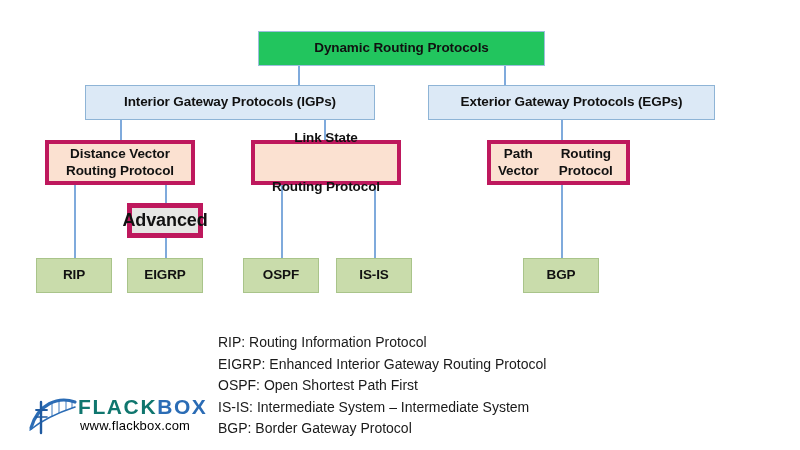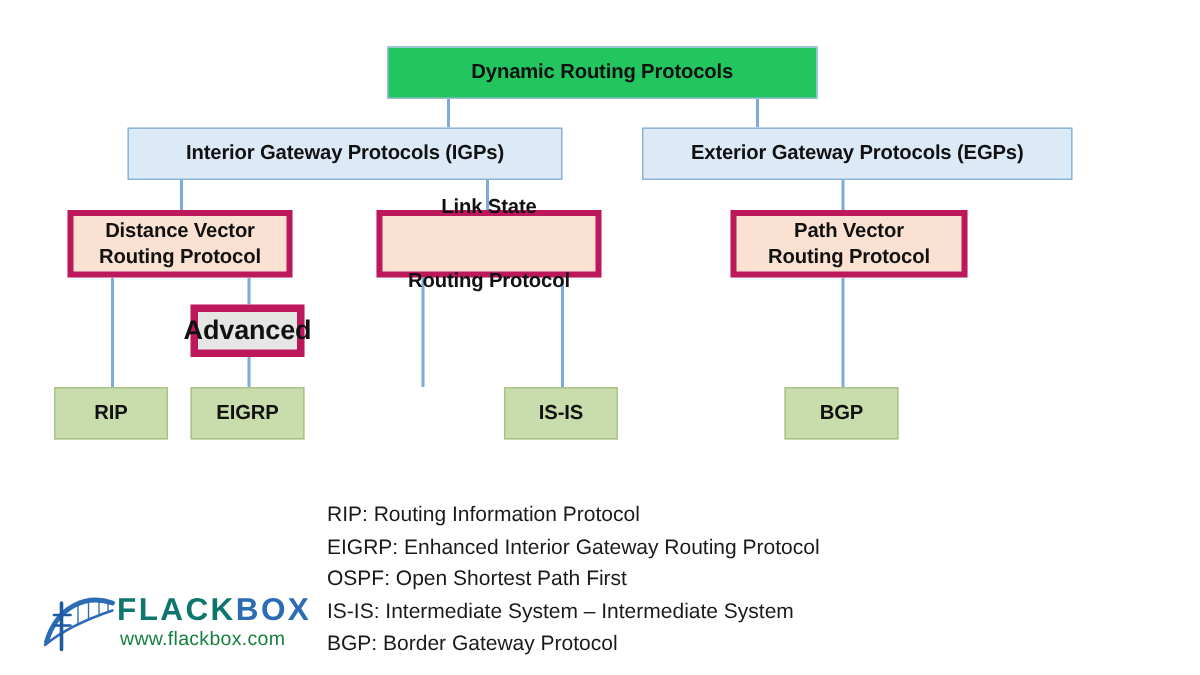--- a/index.html
+++ b/index.html
@@ -100,21 +100,21 @@
     font-weight: bold;
     letter-spacing: 1.6px;
   }
   #logo-word .dark { color: #0f766e; }
   #logo-word .blue { color: #2B6CB5; }
   #logo-url {
     position: absolute;
     left: 52px;
     top: 26px;
     font-size: 13px;
-    color: #15803d;
+    color: #000000;
     letter-spacing: 0.2px;
   }
 </style>
 </head>
 <body>
 
 <div id="canvas">
 
   <div class="conn conn-v" style="left:298px; top:66px; height:19px;"></div>
   <div class="conn conn-v" style="left:504px; top:66px; height:19px;"></div>
@@ -144,31 +144,32 @@
   <div class="node node-family" style="left:45px; top:140px; width:150px; height:45px; flex-direction:column;">
     <span class="line1">Distance Vector</span>
     <span class="line2">Routing Protocol</span>
   </div>
 
   <div class="node node-family" style="left:251px; top:140px; width:150px; height:45px; flex-direction:column;gap:32px;">
     <span class="line1">Link State</span>
     <span class="line2">Routing Protocol</span>
   </div>
 
-  <div class="node node-family" style="left:487px; top:140px; width:158px; height:45px; flex-direction:column;">
+  <div class="node node-family" style="left:487px; top:140px; width:143px; height:45px; flex-direction:row;">
     <span class="line1">Path Vector</span>
     <span class="line2">Routing Protocol</span>
   </div>
 
   <div class="node node-advanced" style="left:127px; top:203px; width:76px; height:35px;">Advanced</div>
 
   <div class="node node-proto" style="left:36px; top:258px; width:76px; height:35px;">RIP</div>
 
   <div class="node node-proto" style="left:127px; top:258px; width:76px; height:35px;">EIGRP</div>
 
+  <div class="node node-proto" style="left:243px; top:258px; width:76px; height:35px;">OSPF</div>
 
   <div class="node node-proto" style="left:336px; top:258px; width:76px; height:35px;">IS-IS</div>
 
   <div class="node node-proto" style="left:523px; top:258px; width:76px; height:35px;">BGP</div>
 
   <div id="legend">
     <div>RIP: Routing Information Protocol</div>
     <div>EIGRP: Enhanced Interior Gateway Routing Protocol</div>
     <div>OSPF: Open Shortest Path First</div>
     <div>IS-IS: Intermediate System – Intermediate System</div>

